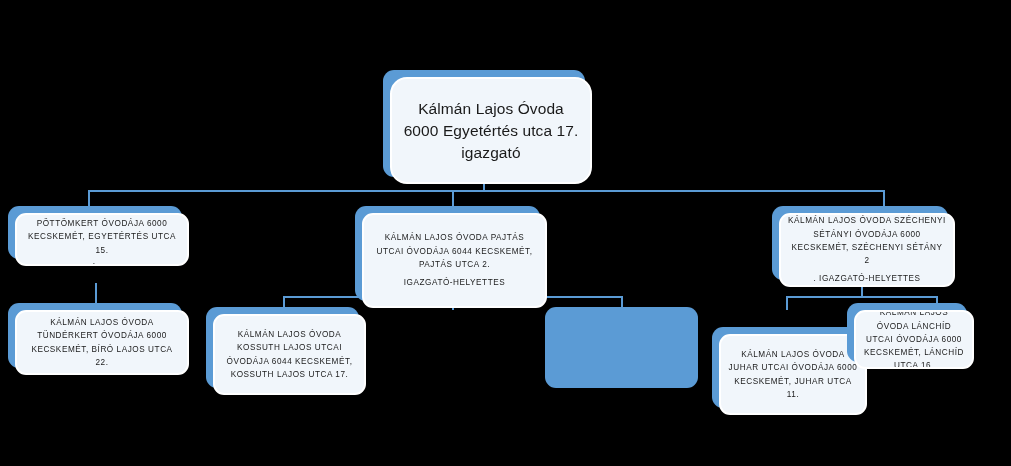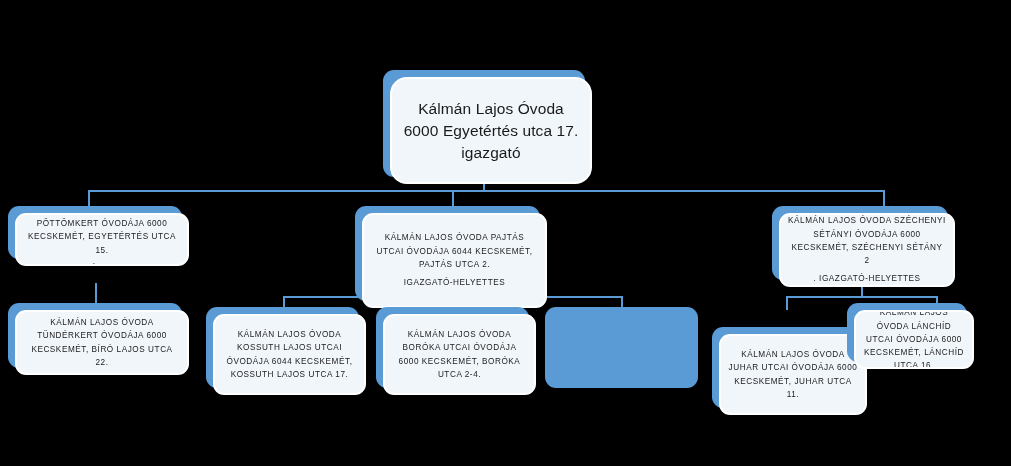--- a/index.html
+++ b/index.html
@@ -154,26 +154,20 @@
     </div>
   </div>
 
   <div class="node lvl3" style="left:206px; top:307px; width:160px; height:88px;">
     <div class="plate"></div>
     <div class="card">
       <div class="line">KÁLMÁN LAJOS ÓVODA KOSSUTH LAJOS UTCAI ÓVODÁJA 6044 KECSKEMÉT, KOSSUTH LAJOS UTCA 17.</div>
     </div>
   </div>
 
-  <div class="node lvl3" style="left:376px; top:307px; width:160px; height:88px;">
-    <div class="plate"></div>
-    <div class="card">
-      <div class="line">KÁLMÁN LAJOS ÓVODA BORÓKA UTCAI ÓVODÁJA 6000 KECSKEMÉT, BORÓKA UTCA 2-4.</div>
-    </div>
-  </div>
 
   <div class="node lvl3" style="left:545px; top:307px; width:160px; height:88px;">
     <div class="plate"></div>
   </div>
 
   <div class="node lvl3" style="left:712px; top:303px; width:155px; height:88px;margin-top:24px;">
     <div class="plate"></div>
     <div class="card">
       <div class="line">KÁLMÁN LAJOS ÓVODA JUHAR UTCAI ÓVODÁJA 6000 KECSKEMÉT, JUHAR  UTCA 11.</div>
     </div>

